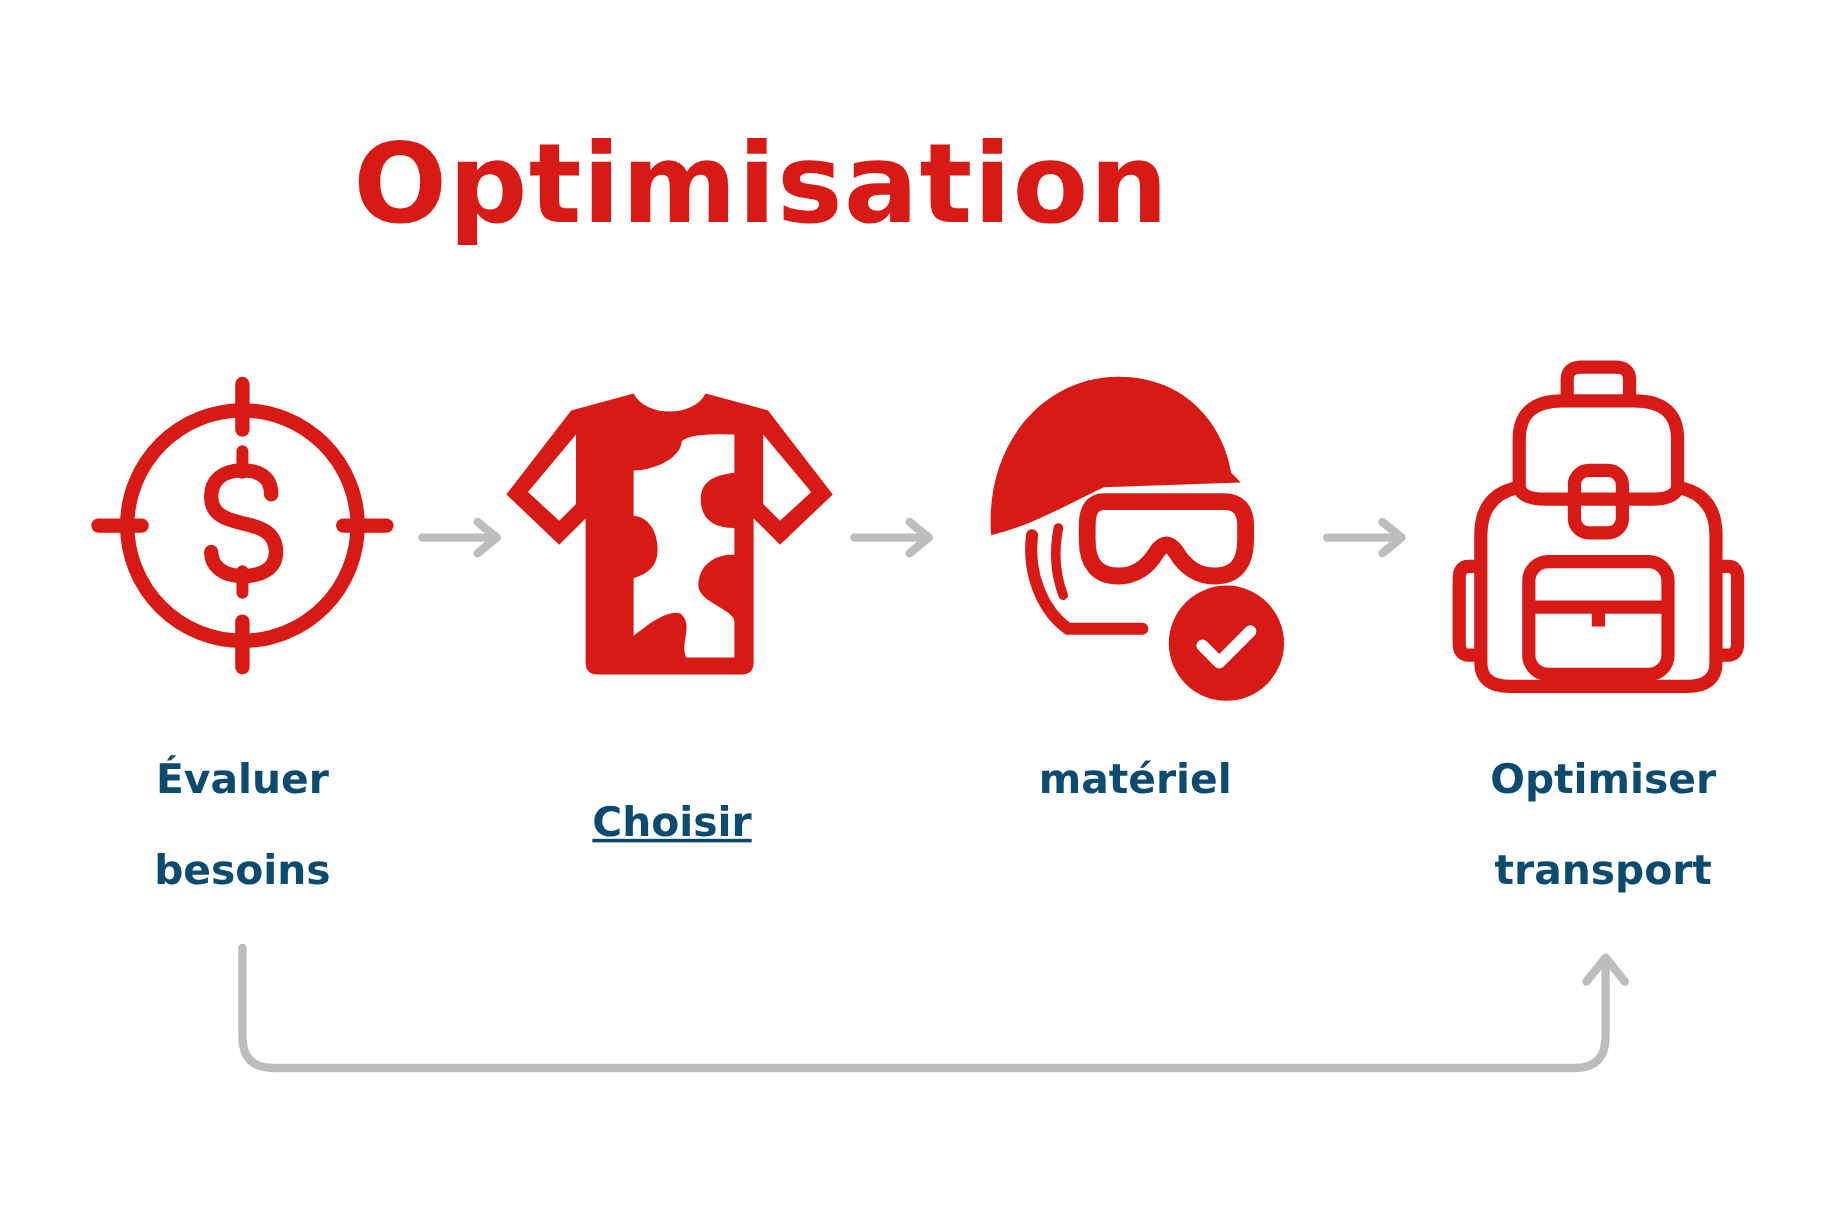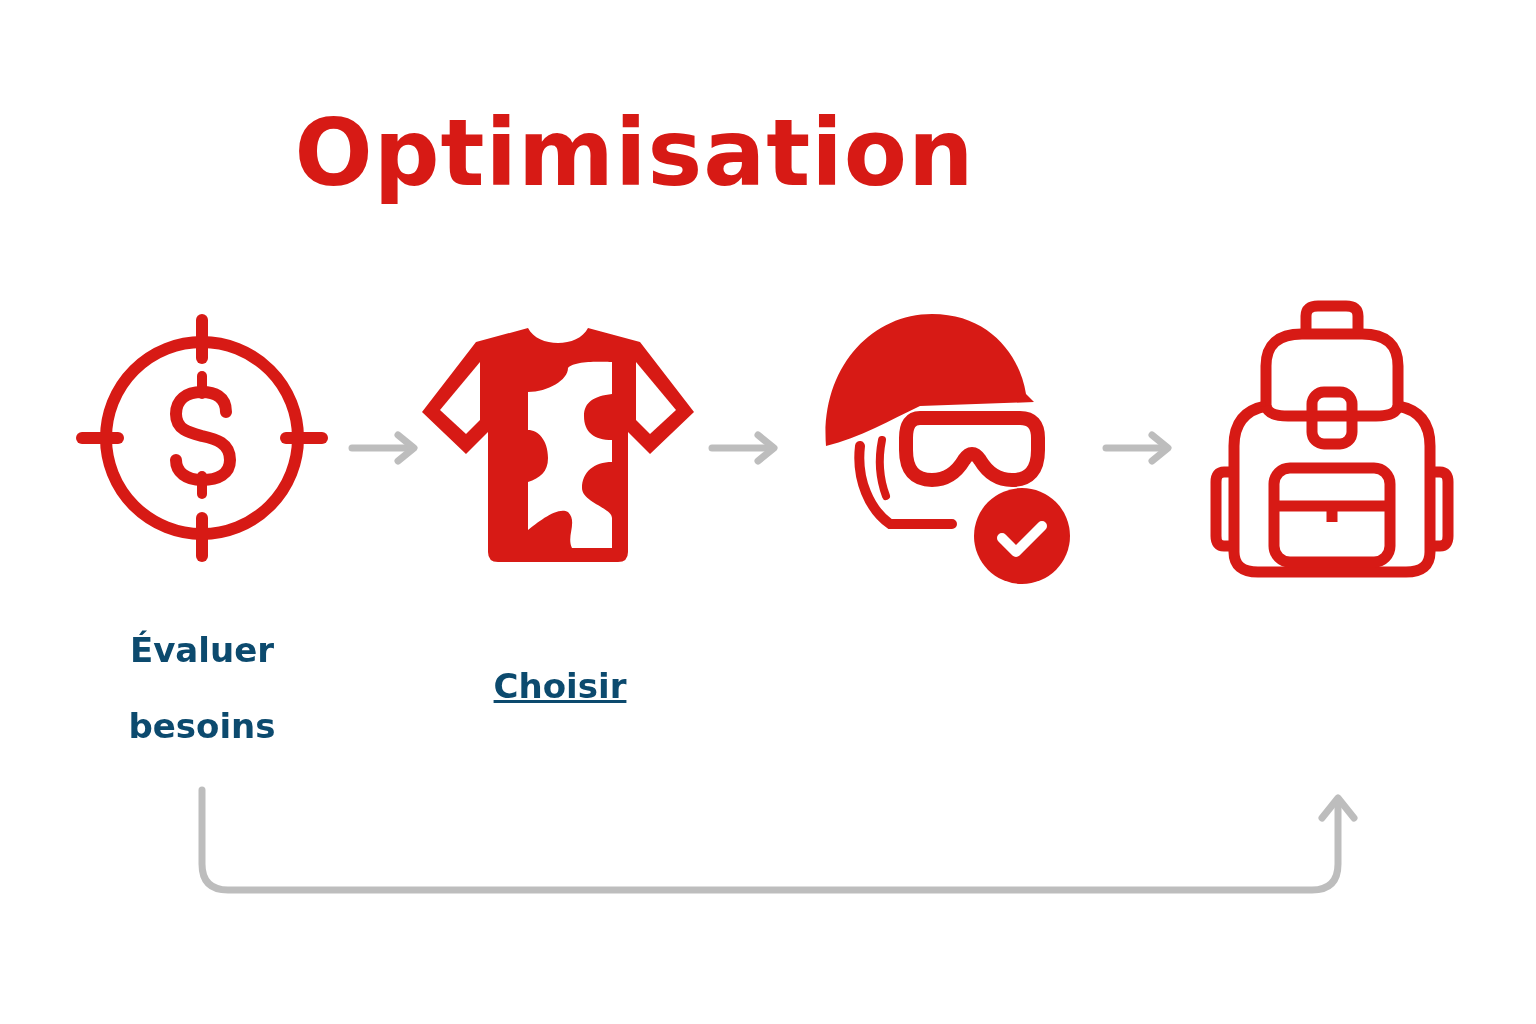--- a/index.html
+++ b/index.html
@@ -97,22 +97,25 @@
 </div>
 
 <div class="label" style="left:32px;top:612px;">
   <span>Évaluer</span>
   <span>besoins</span>
 </div>
 <div class="label" style="left:390px;top:648px;text-decoration:underline;">
   <span>Choisir</span>
 </div>
 <div class="label" style="left:776px;top:612px;">
+  <span>matériel</span>
 </div>
 <div class="label" style="left:1166px;top:612px;">
+  <span>Optimiser</span>
+  <span>transport</span>
 </div>
 
 <div class="icon" style="left:190px;top:780px;">
 <svg width="1180" height="124" viewBox="0 0 1180 124">
   <g fill="none" stroke="#bdbdbd" stroke-width="7" stroke-linecap="round" stroke-linejoin="round">
     <path d="M12 10 L12 84 Q12 110 38 110 L1122 110 Q1148 110 1148 84 L1148 24"></path>
     <polyline points="1132,38 1148,18 1164,38"></polyline>
   </g>
 </svg>
 </div>

